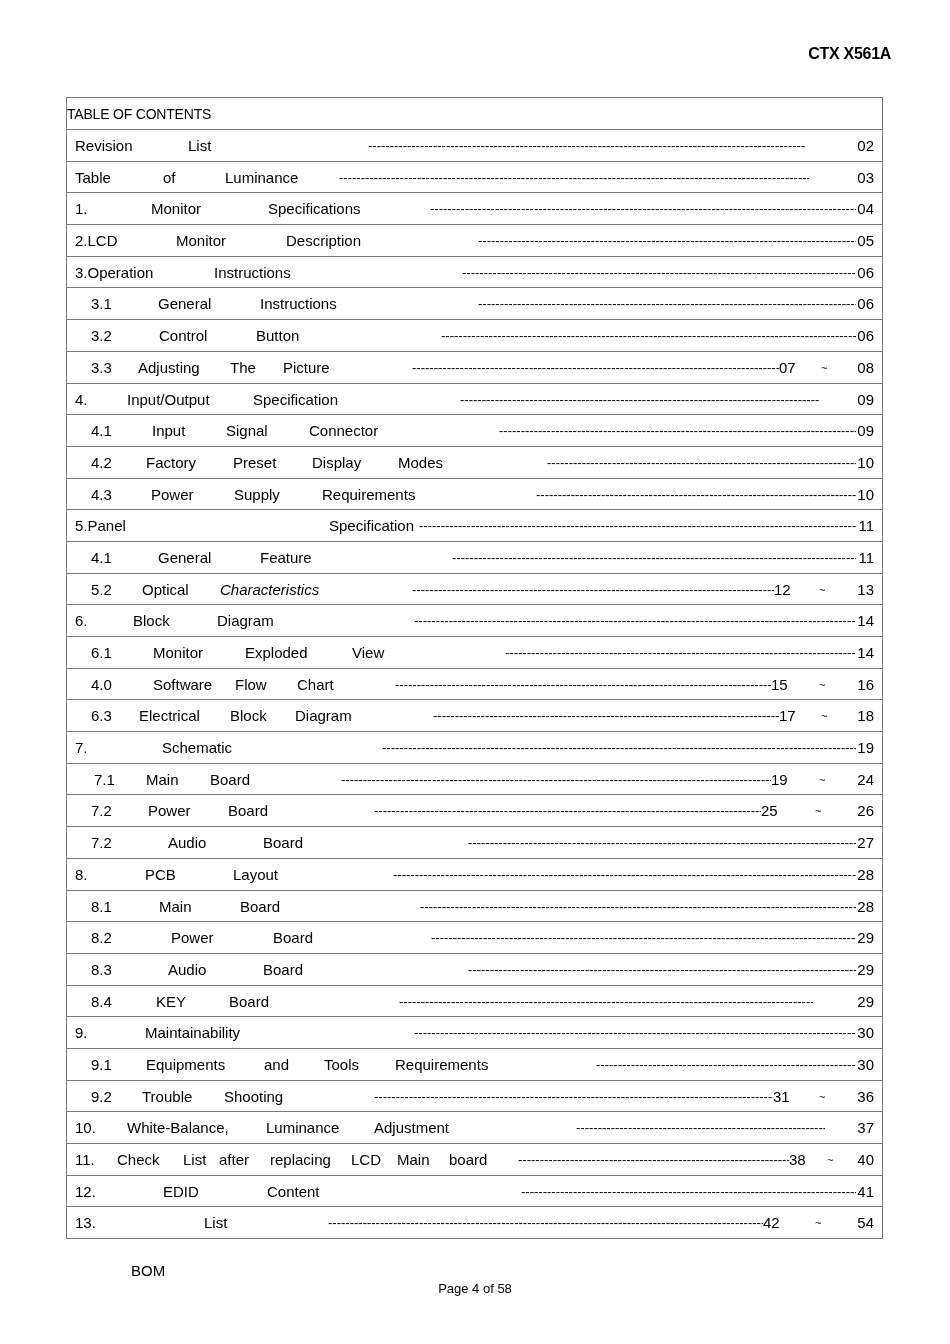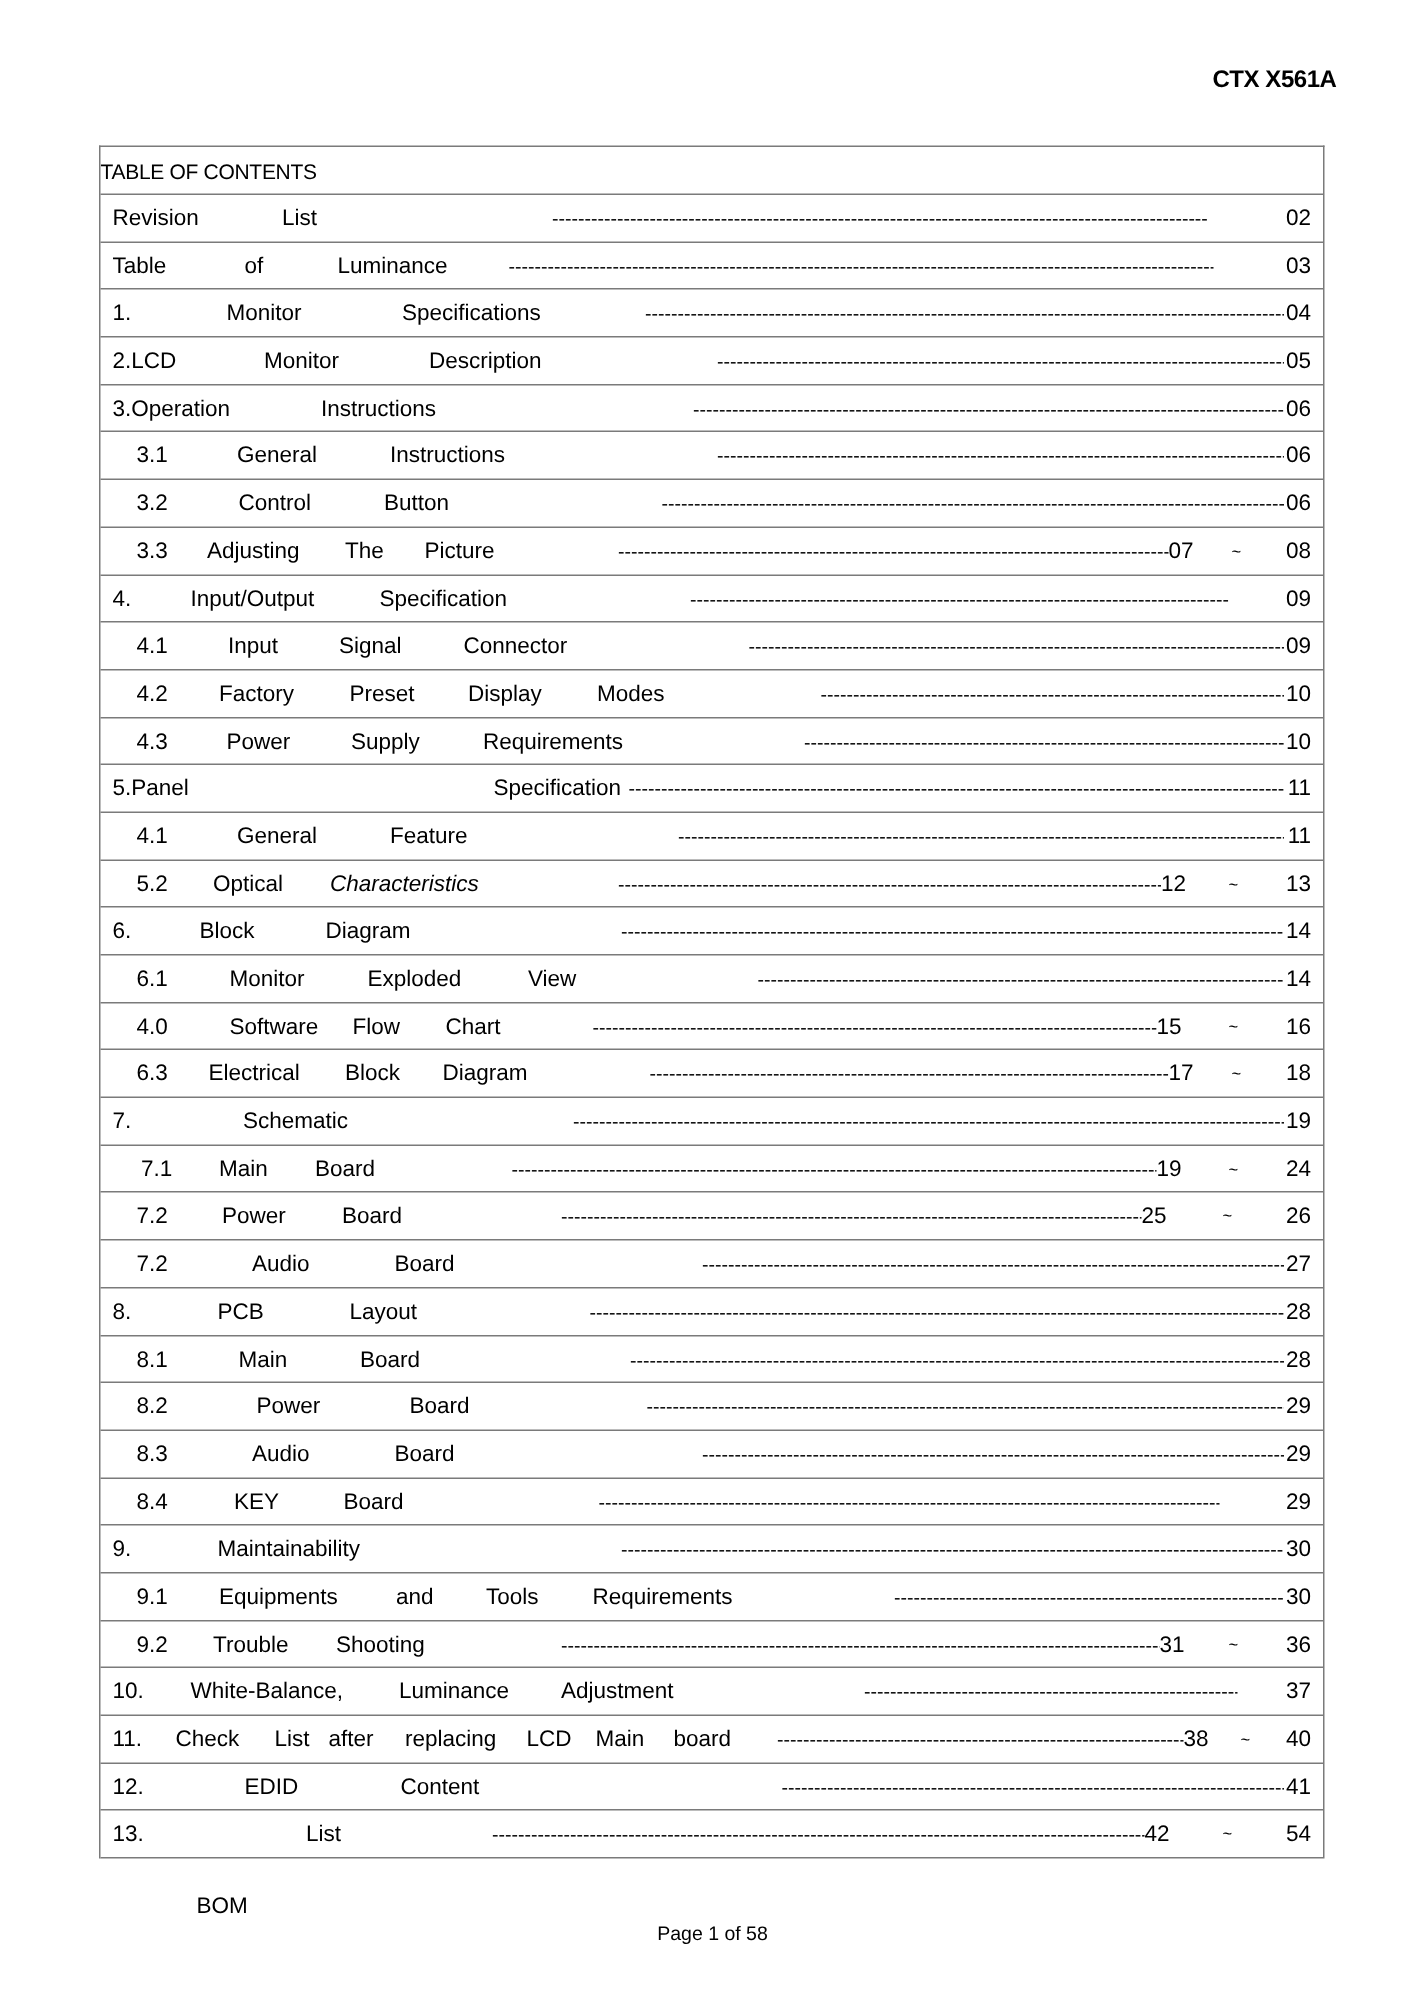--- a/index.html
+++ b/index.html
@@ -288,13 +288,13 @@
       <span style="left: 8px;">13.</span>
       <span style="left: 64px; margin-top: 48px;">BOM</span>
       <span style="left: 137px;">List</span>
       <span class="dashes" style="left: 261px; width: 435px;">--------------------------------------------------------------------------------------------------------------------------------------------------------------------------------------------------------</span>
       <span style="left: 696px;">42</span>
       <span style="left: 748px; font-size: 11px;">~</span>
       <span style="right: 8px;">54</span>
     </div>
   </div>
 
-<div class="footer">Page 1 of 58</div>
+<div class="footer">Page 4 of 58</div>
 
 </body></html>

